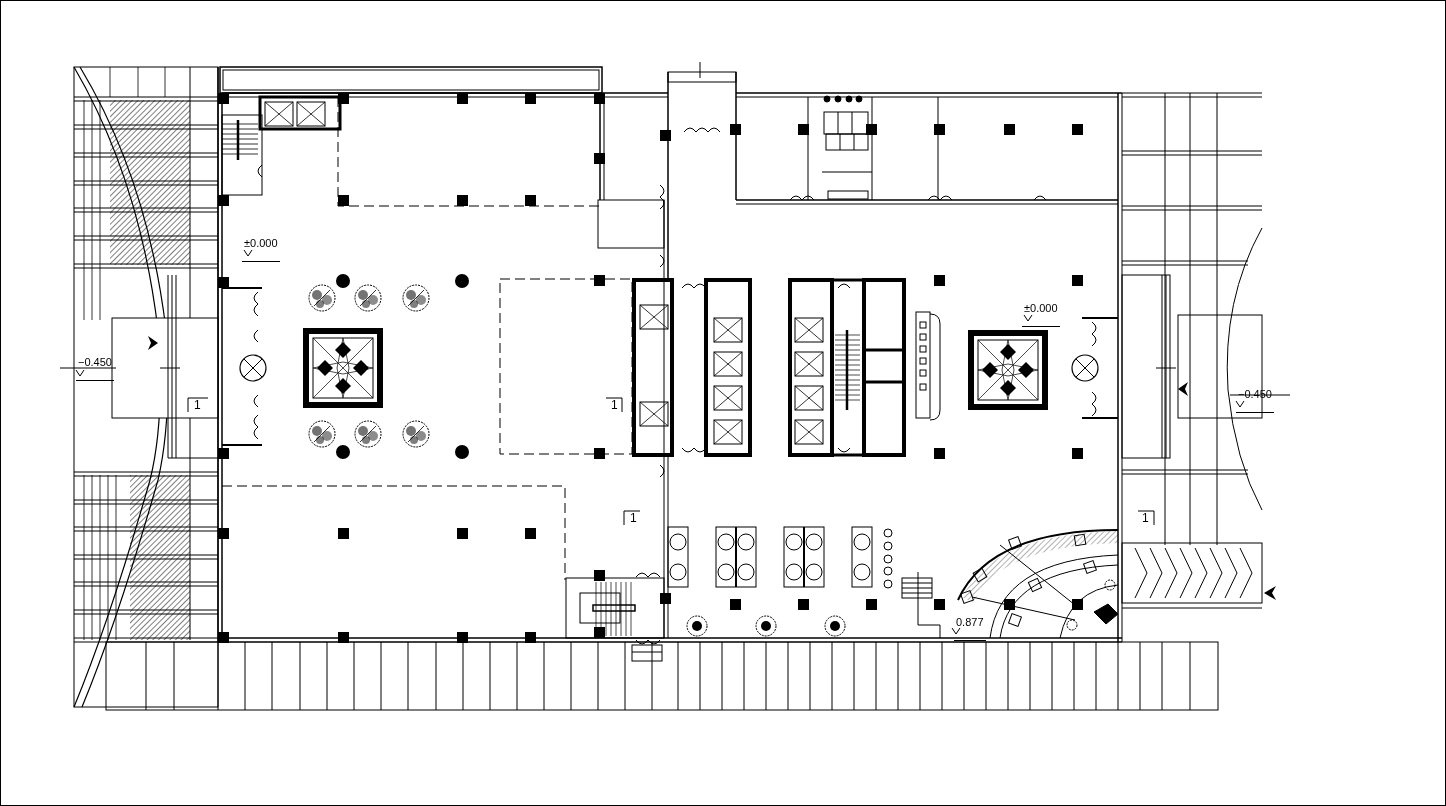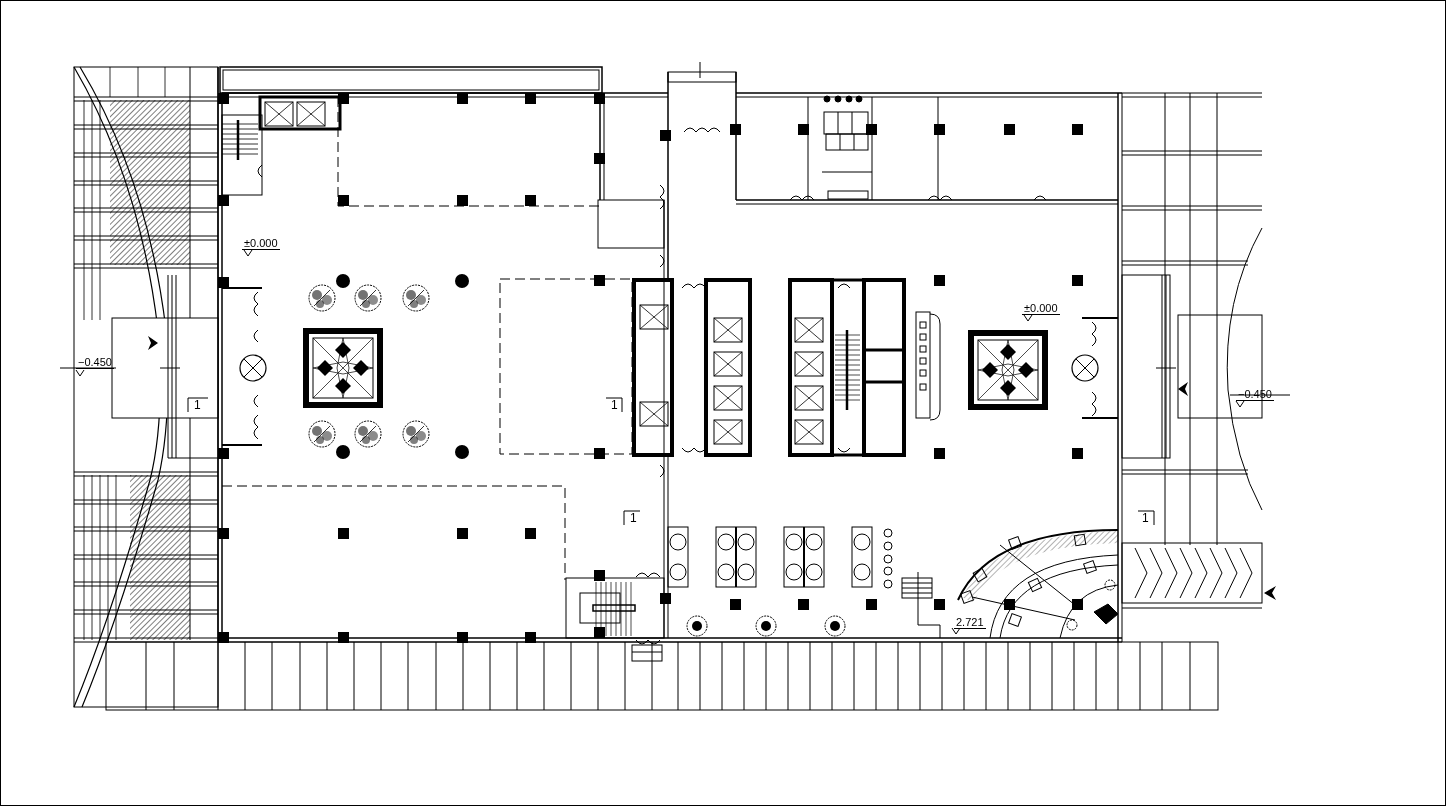--- a/index.html
+++ b/index.html
@@ -1,20 +1,20 @@
 <!DOCTYPE html>
 <html><head>
   <meta charset="utf-8">
   <style>
     html, body { margin: 0; padding: 0; background: #ffffff; }
     body { width: 1446px; height: 806px; overflow: hidden; position: relative; font-family: "DejaVu Sans", sans-serif; }
     #frame { position: absolute; left: 0; top: 0; width: 1444px; height: 804px; border: 1px solid #000; }
     svg { position: absolute; left: 0; top: 0; }
     .lbl { position: absolute; font-family: "Liberation Sans", sans-serif; font-size: 11px; color: #000; line-height: 12px; white-space: nowrap; }
-    .lvl { border-bottom: 1px solid #000; padding: 0 2px 0 2px; }
+    .lvl { border-bottom: 1px solid #000; padding: 0 2px 12px 2px; }
     .sec { font-size: 12px; }
   </style>
 </head>
 <body>
 
 <div id="frame"></div>
 
 <svg width="1446" height="806" viewBox="0 0 1446 806">
   <defs>
     <pattern id="hatch" patternUnits="userSpaceOnUse" width="4" height="4" patternTransform="rotate(45)">
@@ -492,18 +492,18 @@
     <polyline points="76,370 80,376 84,370"></polyline>
     <polyline points="1236,401 1240,407 1244,401"></polyline>
     <polyline points="952,628 956,634 960,628"></polyline>
   </g>
 </svg>
 
 <div class="lbl lvl" style="left:242px; top:237px;">±0.000</div>
 <div class="lbl lvl" style="left:1022px; top:302px;">±0.000</div>
 <div class="lbl lvl" style="left:76px; top:356px;">−0.450</div>
 <div class="lbl lvl" style="left:1236px; top:388px;">−0.450</div>
-<div class="lbl lvl" style="left:954px; top:616px;">2.721</div>
+<div class="lbl lvl" style="left:954px; top:616px;">0.877</div>
 
 <div class="lbl sec" style="left:194px; top:399px;">1</div>
 <div class="lbl sec" style="left:611px; top:399px;">1</div>
 <div class="lbl sec" style="left:630px; top:512px;">1</div>
 <div class="lbl sec" style="left:1142px; top:512px;">1</div>
 
 </body></html>

